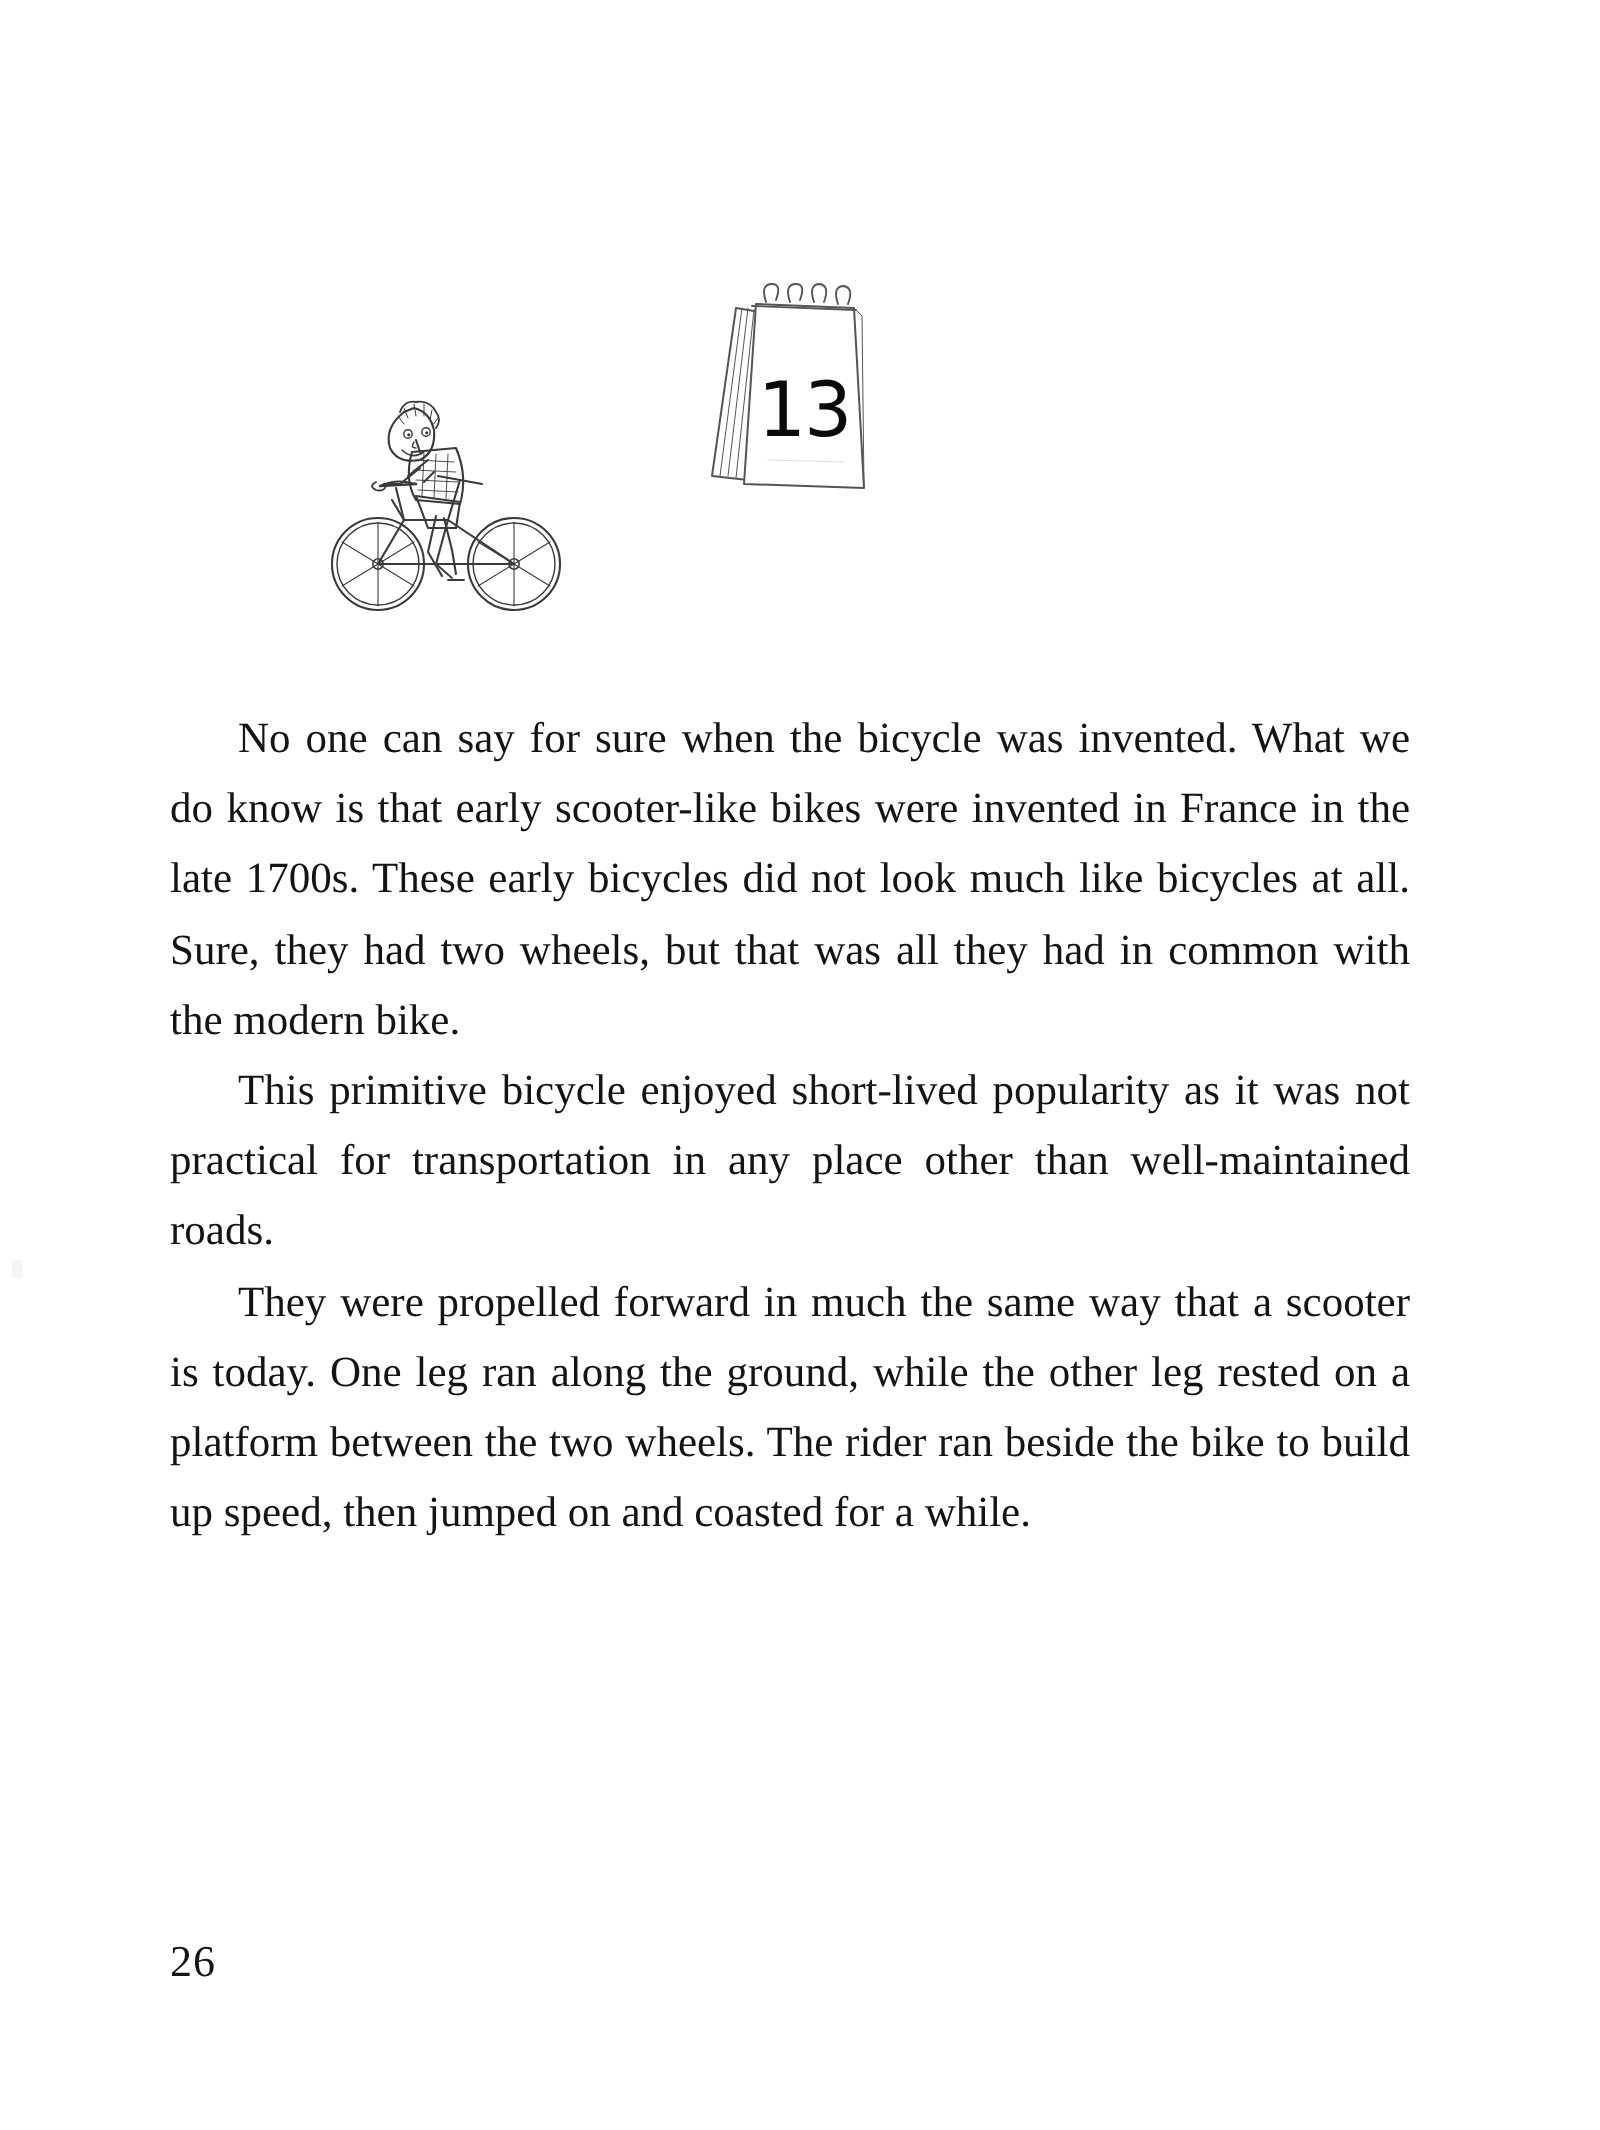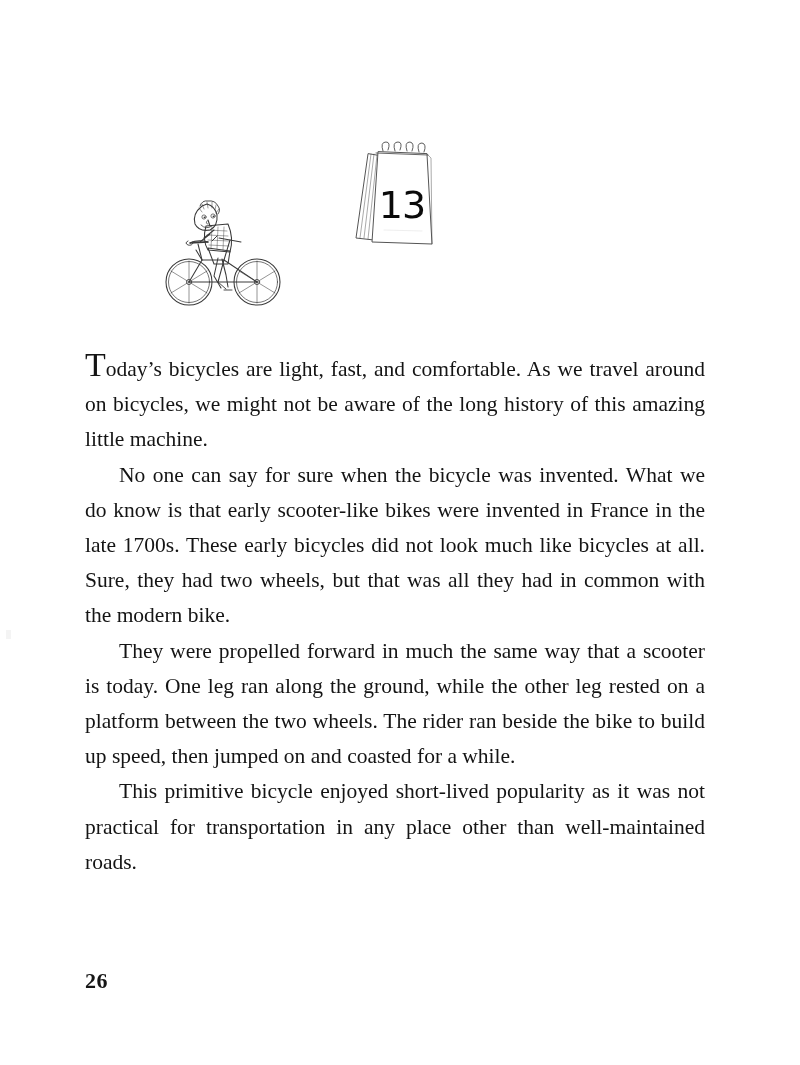--- a/index.html
+++ b/index.html
@@ -104,21 +104,20 @@
   }
 
   
   .page-number {
     position: absolute;
     left: 85px;
     top: 968px;
     font-size: 22px;
     color: #161616;
     letter-spacing: 0.5px;
-    font-weight: bold;
   }
   .watermark {
     position: absolute;
     left: 566px;
     top: 1037px;
     font-family: "DejaVu Sans", "Liberation Sans", sans-serif;
     font-size: 13px;
     letter-spacing: 0.6px;
     color: #4d7c0f;
     user-select: none;
@@ -224,24 +223,23 @@
         <path d="M89 18 Q86 9 92 9 Q97 10 94 18" stroke-width="0.95"></path>
 
         <path d="M54 96 L92 97" stroke-width="0.35" stroke="#cfcfcf"></path>
       </svg>
     </div>
     <div class="calendar-number">13</div>
 
   </div>
 
   <div class="body-text">
-    <p class="lead"><span class="initial-cap">T</span><span>oday’s bicycles are light, fast, and comfortable. As we travel around on bicycles, we might not be aware of the long history of this amazing little machine.</span></p>
     <p>No one can say for sure when the bicycle was invented. What we do know is that early scooter-like bikes were invented in France in the late 1700s. These early bicycles did not look much like bicycles at all. Sure, they had two wheels, but that was all they had in common with the modern bike.</p>
+    <p>This primitive bicycle enjoyed short-lived popularity as it was not practical for transportation in any place other than well-maintained roads.</p>
     <p>They were propelled forward in much the same way that a scooter is today. One leg ran along the ground, while the other leg rested on a platform between the two wheels. The rider ran beside the bike to build up speed, then jumped on and coasted for a while.</p>
-    <p>This primitive bicycle enjoyed short-lived popularity as it was not practical for transportation in any place other than well-maintained roads.</p>
   </div>
 
   <div class="scan-speck"></div>
 
   <div class="page-number">26</div>
 
   <div class="watermark">book-reader.cn</div>
 
 </div>
 

